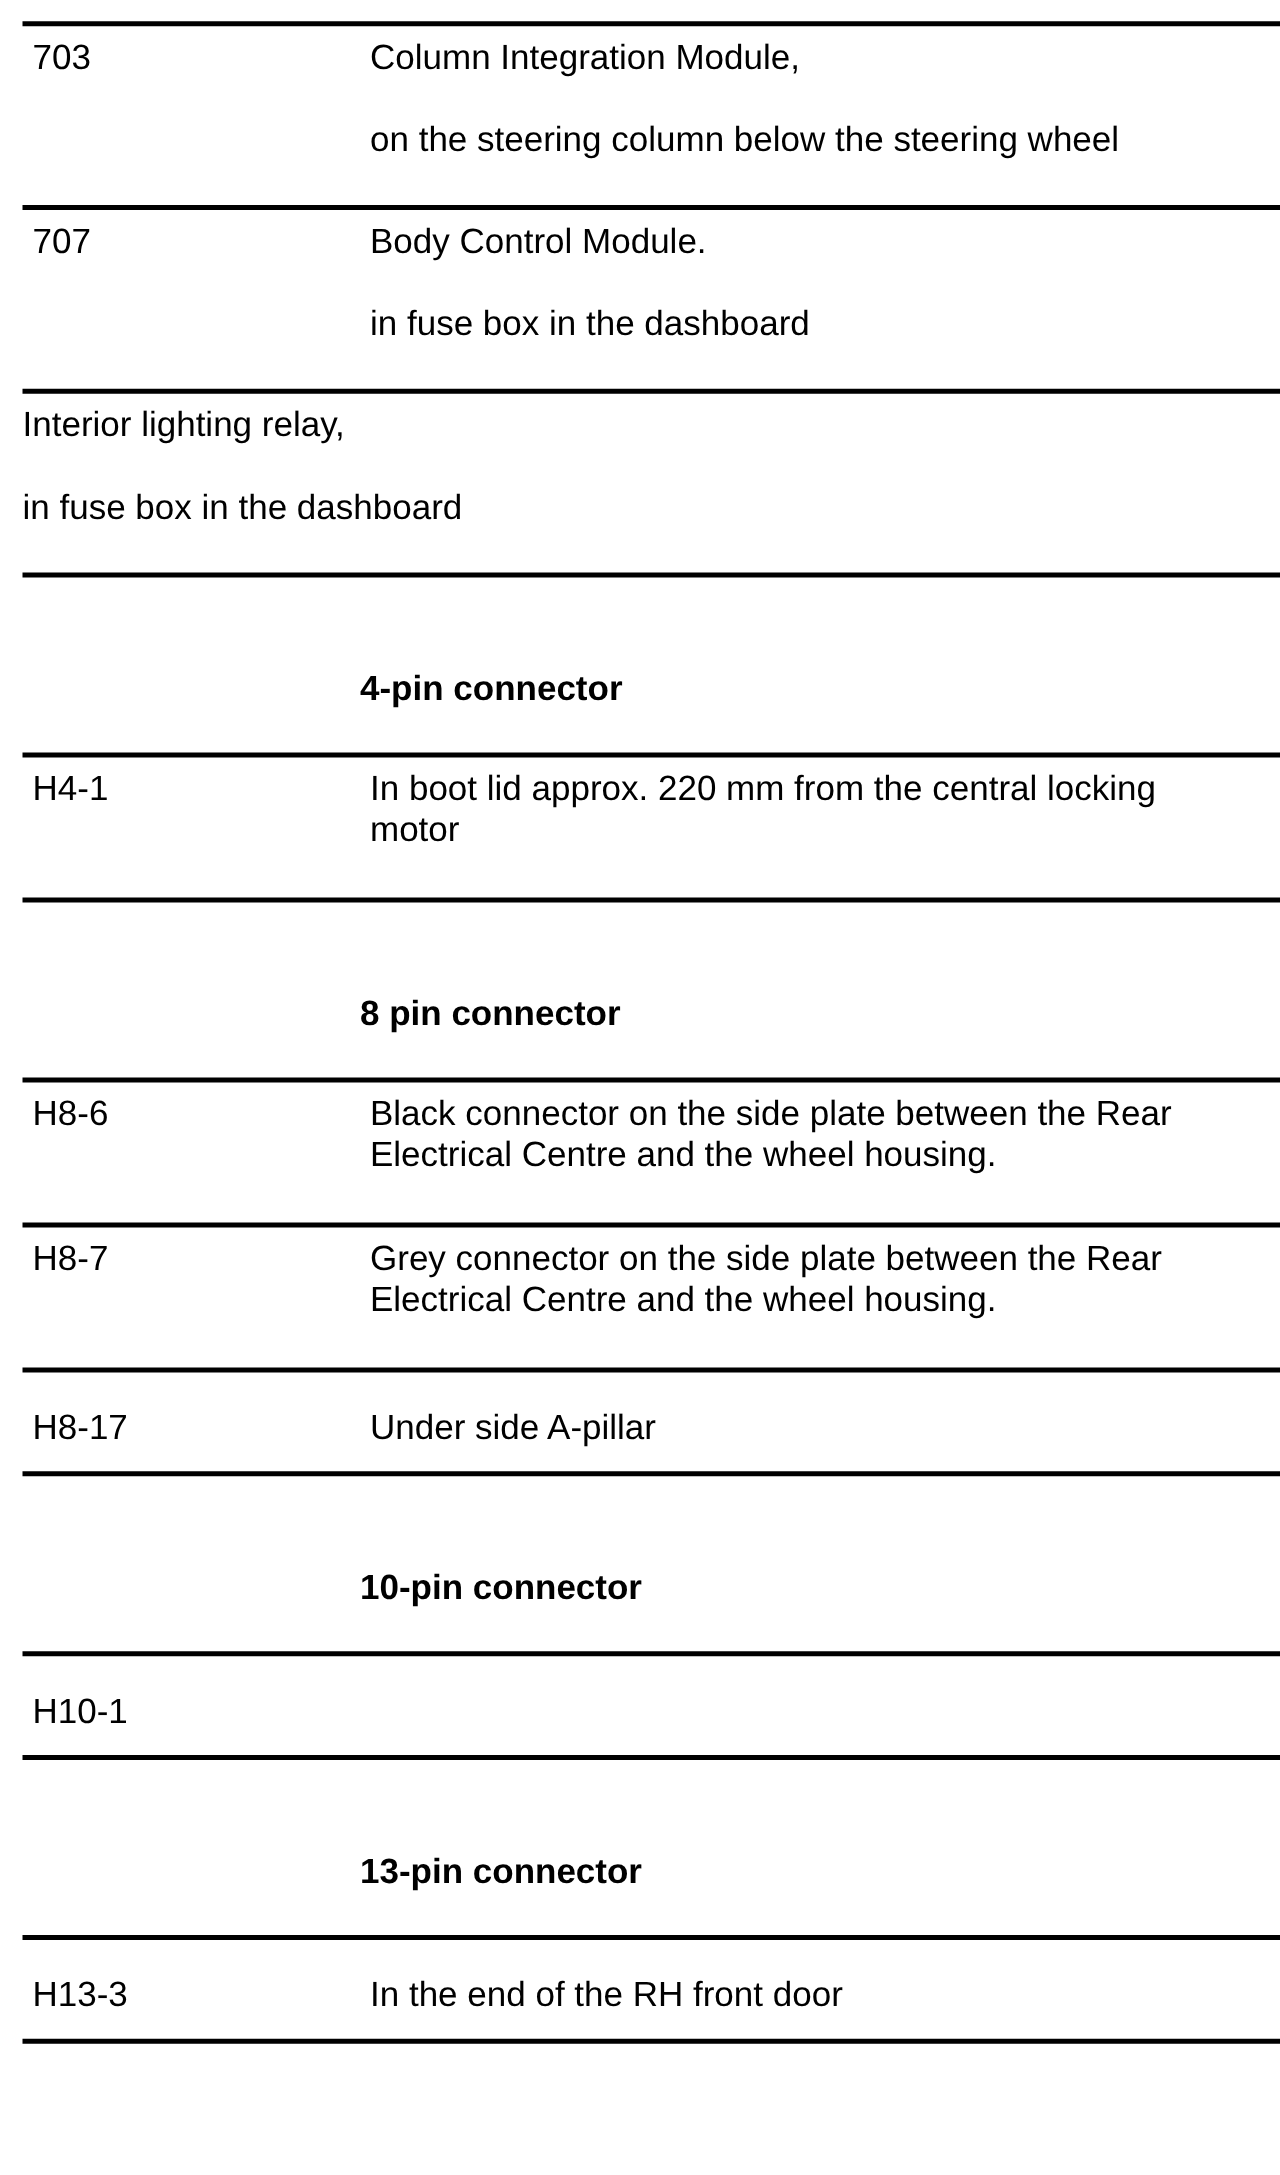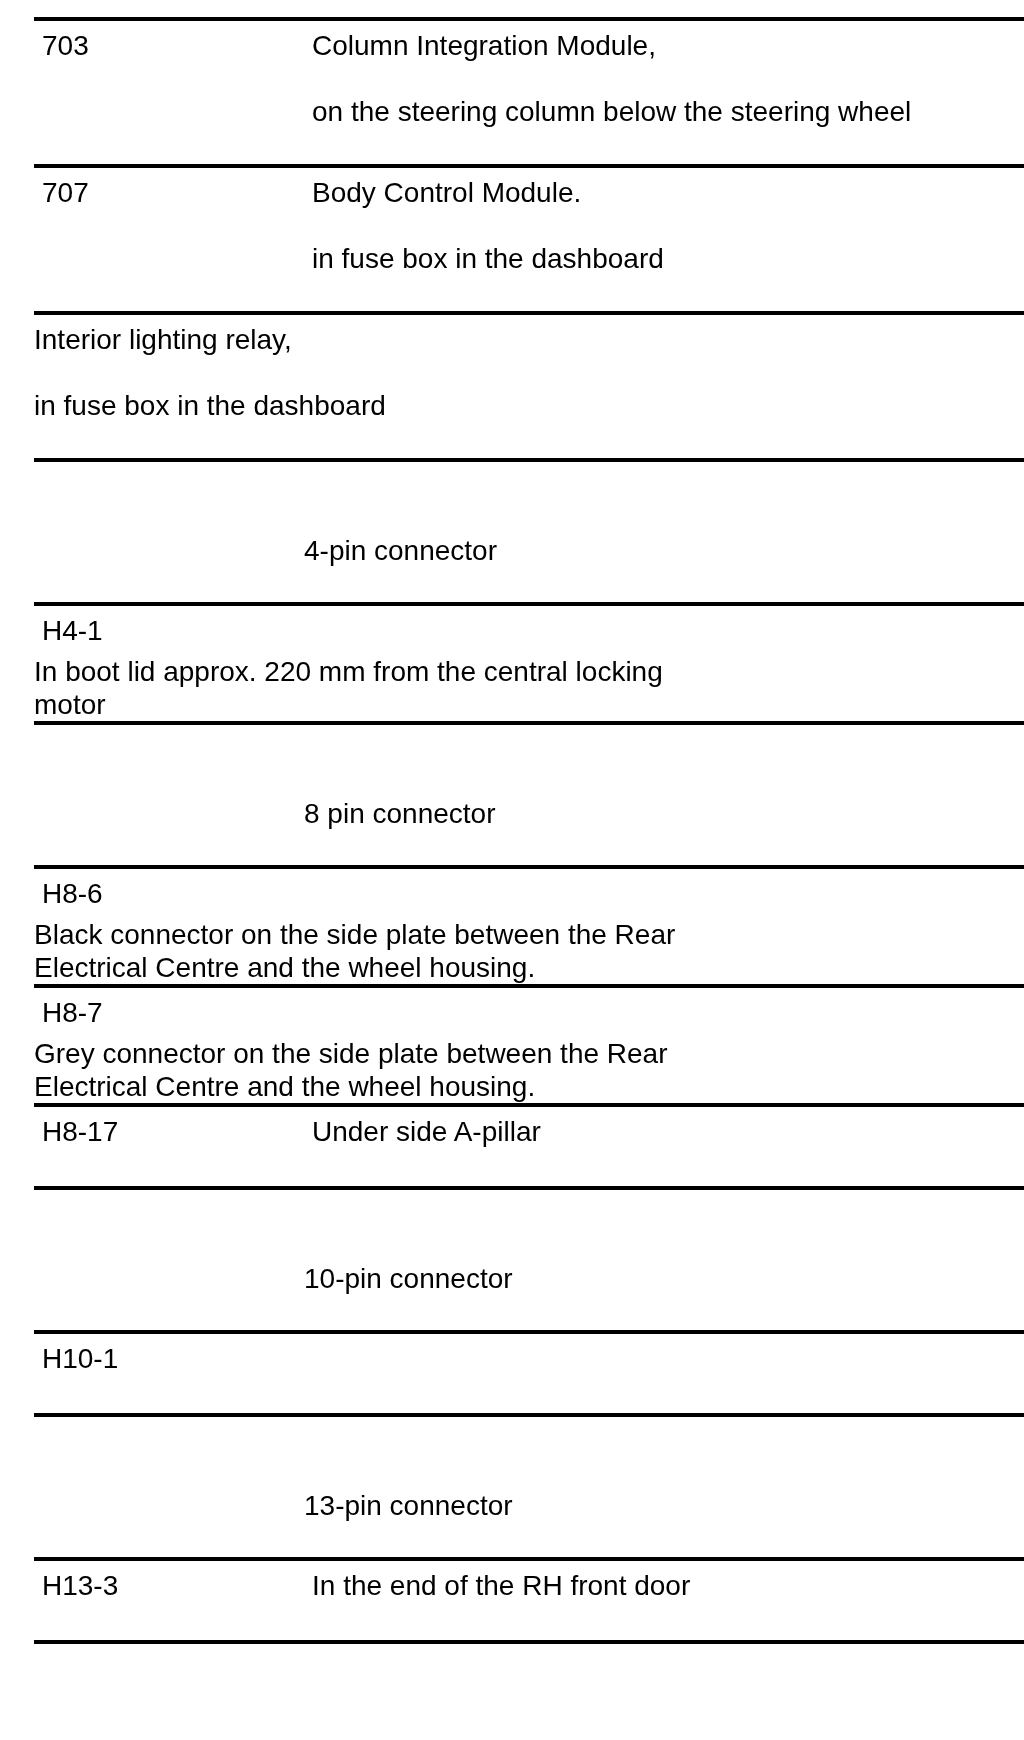--- a/index.html
+++ b/index.html
@@ -10,43 +10,43 @@
     background: #ffffff;
     color: #000000;
     font-family: "Liberation Sans", sans-serif;
     font-size: 28px;
     line-height: 33px;
     overflow: hidden;
   }
   .table {
     margin: 17px 0 0 18px; 
   }
-  .row, .sect, .endrule { box-sizing: border-box; margin-left: 16px; }
+  .row, .sect, .endrule { box-sizing: border-box; }
   .row {
     display: flex;
     border-top: 4px solid #000000;
   }
   .row .code {
     flex: none;
     width: 270px;          
     padding: 8px 0 0 8px;
   }
   .row .desc {
     flex: 1;
     padding: 8px 8px 0 0;
     white-space: pre-line; 
   }
   .r-mod { min-height: 147px; } 
-  .r-two { min-height: 116px; flex-direction: column; } 
-  .r-one { min-height: 83px;  } 
+  .r-two { min-height: 116px; } 
+  .r-one { min-height: 83px; align-items: center;  } 
   .sect {
     border-top: 4px solid #000000;
     min-height: 144px;
     padding: 72px 0 0 270px;   
-    font-weight: normal;
+    font-weight: bold;
   }
   .endrule {
     border-top: 4px solid #000000;
     height: 4px;
   }
 </style>
 </head>
 <body>
 
 <div class="page">

